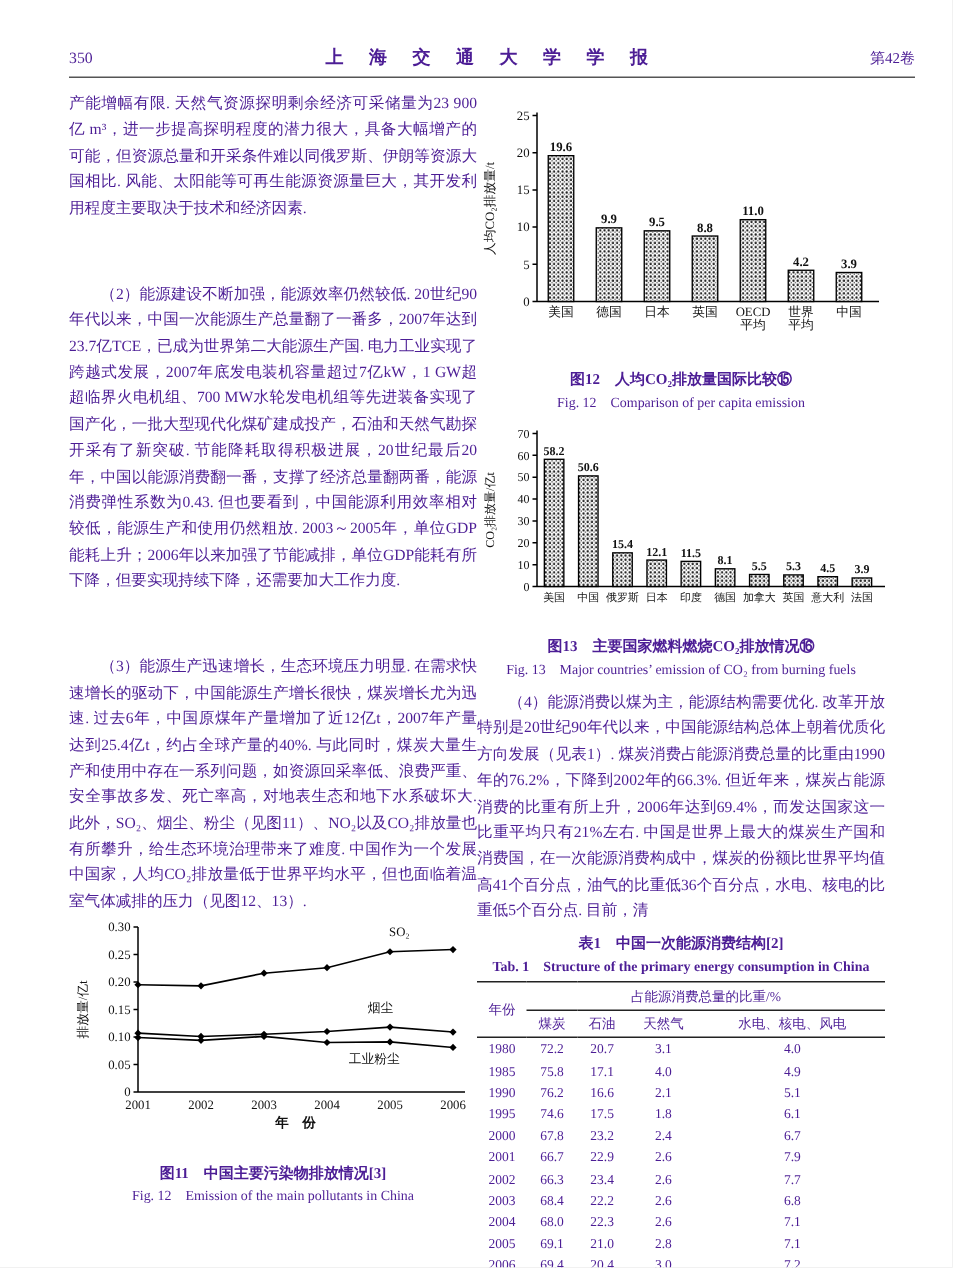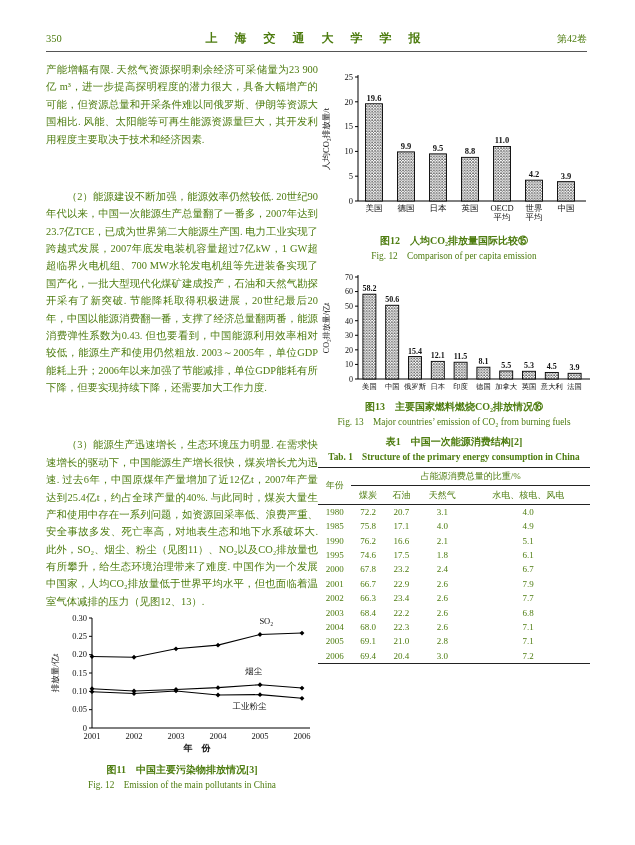--- a/index.html
+++ b/index.html
@@ -1,30 +1,30 @@
 <!DOCTYPE html>
 <html><head>
 <meta charset="utf-8">
 <style>
   html,body{margin:0;padding:0;background:#e8e8e8;}
   .page{
     width:635px;height:845px;background:#ffffff;margin:0 auto;position:relative;
-    box-sizing:border-box;padding:30px 48px 8px 46px;overflow:hidden;
-    font-family:"Liberation Serif","DejaVu Serif",serif;color:#4d7c0f;
+    box-sizing:border-box;padding:30px 25px 8px 46px;overflow:hidden;
+    font-family:"Liberation Serif","DejaVu Serif",serif;color:#4c1d95;
   }
   .hdr{display:flex;align-items:baseline;border-bottom:1px solid #555;padding-bottom:4px;}
   .hdr .pg{width:80px;font-size:10.5px;}
   .hdr .jt{flex:1;text-align:center;font-size:12px;letter-spacing:7px;font-weight:bold;}
   .hdr .vol{width:80px;text-align:right;font-size:10px;}
   .columns{display:flex;gap:0;margin-top:9px;}
   .col{width:272px;}
   p.body{font-size:10.4px;line-height:1.67;text-align:justify;margin:0;}
   p.ind{text-indent:2em;margin-top:40px;}
   .figure{text-align:center;margin-top:2px;}
-  .cap-cn{font-size:10px;font-weight:bold;margin-top:1px;}
+  .cap-cn{font-size:10px;font-weight:bold;margin-top:13px;}
   .cap-en{font-size:9.3px;margin-top:2px;}
   svg{display:block;margin:0 auto;font-family:"Liberation Serif","DejaVu Serif",serif;}
   .fnblock{margin-top:8px;}
   .fnrule{width:110px;border-top:1px solid #333;margin-bottom:5px;}
   p.fn{font-size:9.3px;line-height:1.6;margin:0;text-indent:2em;text-align:left;}
   .tblwrap{margin-top:3px;}
   table.energy{width:100%;border-collapse:collapse;font-size:9px;margin-top:3px;}
   table.energy th,table.energy td{font-weight:normal;text-align:center;padding:2.2px 1px;}
   table.energy thead tr.t1 th{border-top:1.4px solid #222;}
   th.grp{border-bottom:0.8px solid #222;}
@@ -225,20 +225,21 @@
               <text x="233.8" y="123.5" font-size="7.3" text-anchor="middle" fill="#111">意大利</text>
               <rect x="250.10000000000002" y="108.31714285714285" width="13" height="5.682857142857145" fill="url(#fig13-hatch)" stroke="#000" stroke-width="0.9"></rect>
               <text x="256.6" y="105.31714285714285" font-size="8" text-anchor="middle" fill="#111" font-weight="bold">3.9</text>
               <text x="256.6" y="123.5" font-size="7.3" text-anchor="middle" fill="#111">法国</text>
             </svg>
           </div>
         <div class="cap-cn">图13　主要国家燃料燃烧CO₂排放情况⑯</div>
         <div class="cap-en">Fig. 13　Major countries’ emission of CO₂ from burning fuels</div>
       </div>
 
+      <p class="body ind" style="margin-top:7px;">（4）能源消费以煤为主，能源结构需要优化. 改革开放特别是20世纪90年代以来，中国能源结构总体上朝着优质化方向发展（见表1）. 煤炭消费占能源消费总量的比重由1990年的76.2%，下降到2002年的66.3%. 但近年来，煤炭占能源消费的比重有所上升，2006年达到69.4%，而发达国家这一比重平均只有21%左右. 中国是世界上最大的煤炭生产国和消费国，在一次能源消费构成中，煤炭的份额比世界平均值高41个百分点，油气的比重低36个百分点，水电、核电的比重低5个百分点. 目前，清</p>
 
       <div class="tblwrap">
         <div class="tcap-cn">表1　中国一次能源消费结构[2]</div>
         <div class="tcap-en">Tab. 1　Structure of the primary energy consumption in China</div>
         <table class="energy">
           <thead>
             <tr class="t1">
               <th class="yr" rowspan="2">年份</th>
               <th class="grp" colspan="4">占能源消费总量的比重/%</th>
             </tr>

